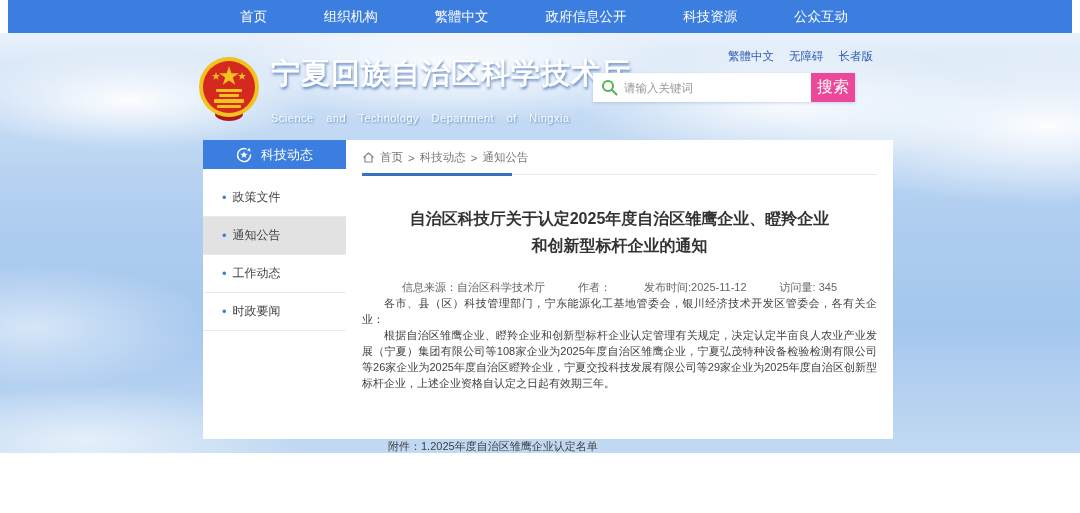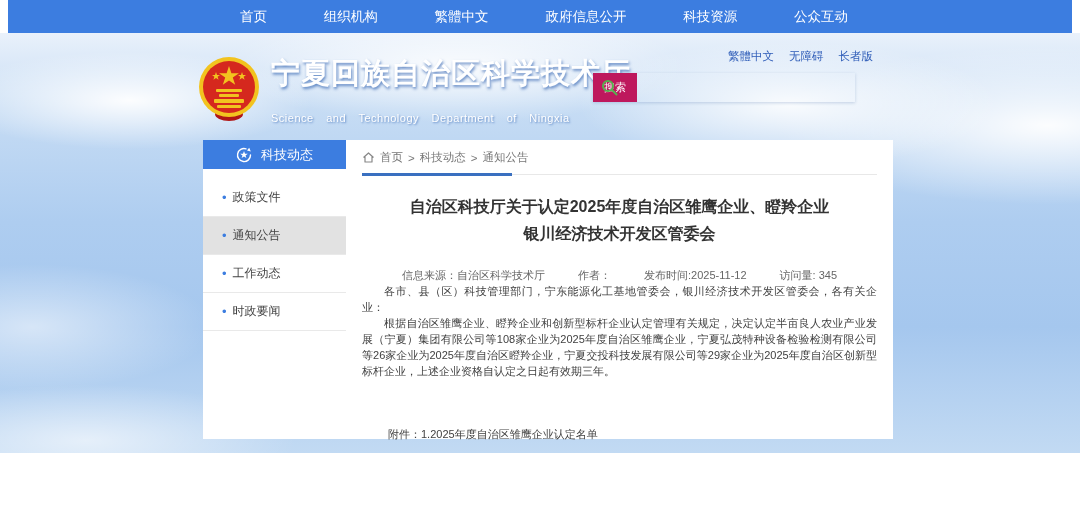--- a/index.html
+++ b/index.html
@@ -61,22 +61,22 @@
     box-shadow:0 1px 3px rgba(60,100,160,.25);
   }
   .search-box input {
     flex:1; border:none; outline:none; background:#fff;
     padding:0 6px 0 31px; font-size:11.5px; color:#333;
     font-family:"Liberation Sans","DejaVu Sans",sans-serif;
   }
   .search-box input::placeholder { color:#999; }
   .search-icon { position:absolute; left:8px; top:6px; width:17px; height:17px; pointer-events:none; }
   .search-btn {
-    width:44px; height:29px; border:none; background:#be185d; color:#fff;
-    font-size:11px; cursor:pointer; flex:none;
+    width:44px; height:29px; border:none; background:#ec4899; color:#fff;
+    font-size:16px; cursor:pointer; flex:none;
     font-family:Liberation Sans, sans-serif;
   }
 
   
   .content {
     position:absolute; left:203px; top:140px; width:690px; bottom:14px;
     background:#fff; display:flex;
   }
   .sidebar { width:143px; flex:none; }
   .sidebar-header {
@@ -101,21 +101,21 @@
     border-bottom:1px solid #e8e8e8; position:relative;
   }
   .breadcrumb::after {
     content:""; position:absolute; left:0; bottom:-2px;
     width:150px; height:3px; background:#3a70c0;
   }
   .breadcrumb .home-icon { width:13px; height:13px; margin-top:-1px; }
   .breadcrumb .crumb { cursor:pointer; }
 
   .article-title {
-    margin-top:18px; text-align:center; font-size:16px; font-weight:bold;
+    margin-top:30px; text-align:center; font-size:16px; font-weight:bold;
     color:#333; line-height:1.7;
   }
   .meta { margin-top:21px; text-align:center; font-size:11px; color:#666; }
   .meta span { margin:0 15px; }
 
   .article-body {
     font-size:11px; color:#3f3f3f; line-height:16px; text-align:justify;
   }
   .article-body p { text-indent:2em; }
 
@@ -168,20 +168,21 @@
         <span class="spacer"></span>
         <a>繁體中文</a>
         <a>无障碍</a>
         <a>长者版</a>
       </div>
       <div class="search-box">
         <svg class="search-icon" viewBox="0 0 17 17">
           <circle cx="7" cy="7" r="5" fill="none" stroke="#55b14e" stroke-width="2"></circle>
           <line x1="11" y1="11" x2="15.5" y2="15.5" stroke="#55b14e" stroke-width="2" stroke-linecap="round"></line>
         </svg>
+        <input type="text" placeholder="请输入关键词" style="">
         <button class="search-btn">搜索</button>
       </div>
     </div>
   </header>
 
   <div class="content">
 
     <aside class="sidebar">
       <div class="sidebar-header">
         <svg class="side-icon" viewBox="0 0 16 16">
@@ -219,21 +220,21 @@
         </svg>
         <span class="crumb">首页</span>
         <span>&gt;</span>
         <span class="crumb">科技动态</span>
         <span>&gt;</span>
         <span class="crumb">通知公告</span>
       </div>
 
       <h1 class="article-title">
         <div>自治区科技厅关于认定2025年度自治区雏鹰企业、瞪羚企业</div>
-        <div>银川经济技术开发区管委会</div>
+        <div>和创新型标杆企业的通知</div>
       </h1>
 
       <div class="meta">
         <span>信息来源：自治区科学技术厅</span>
         <span>作者：</span>
         <span>发布时间:2025-11-12</span>
         <span>访问量: 345</span>
       </div>
 
       <div class="article-body">

